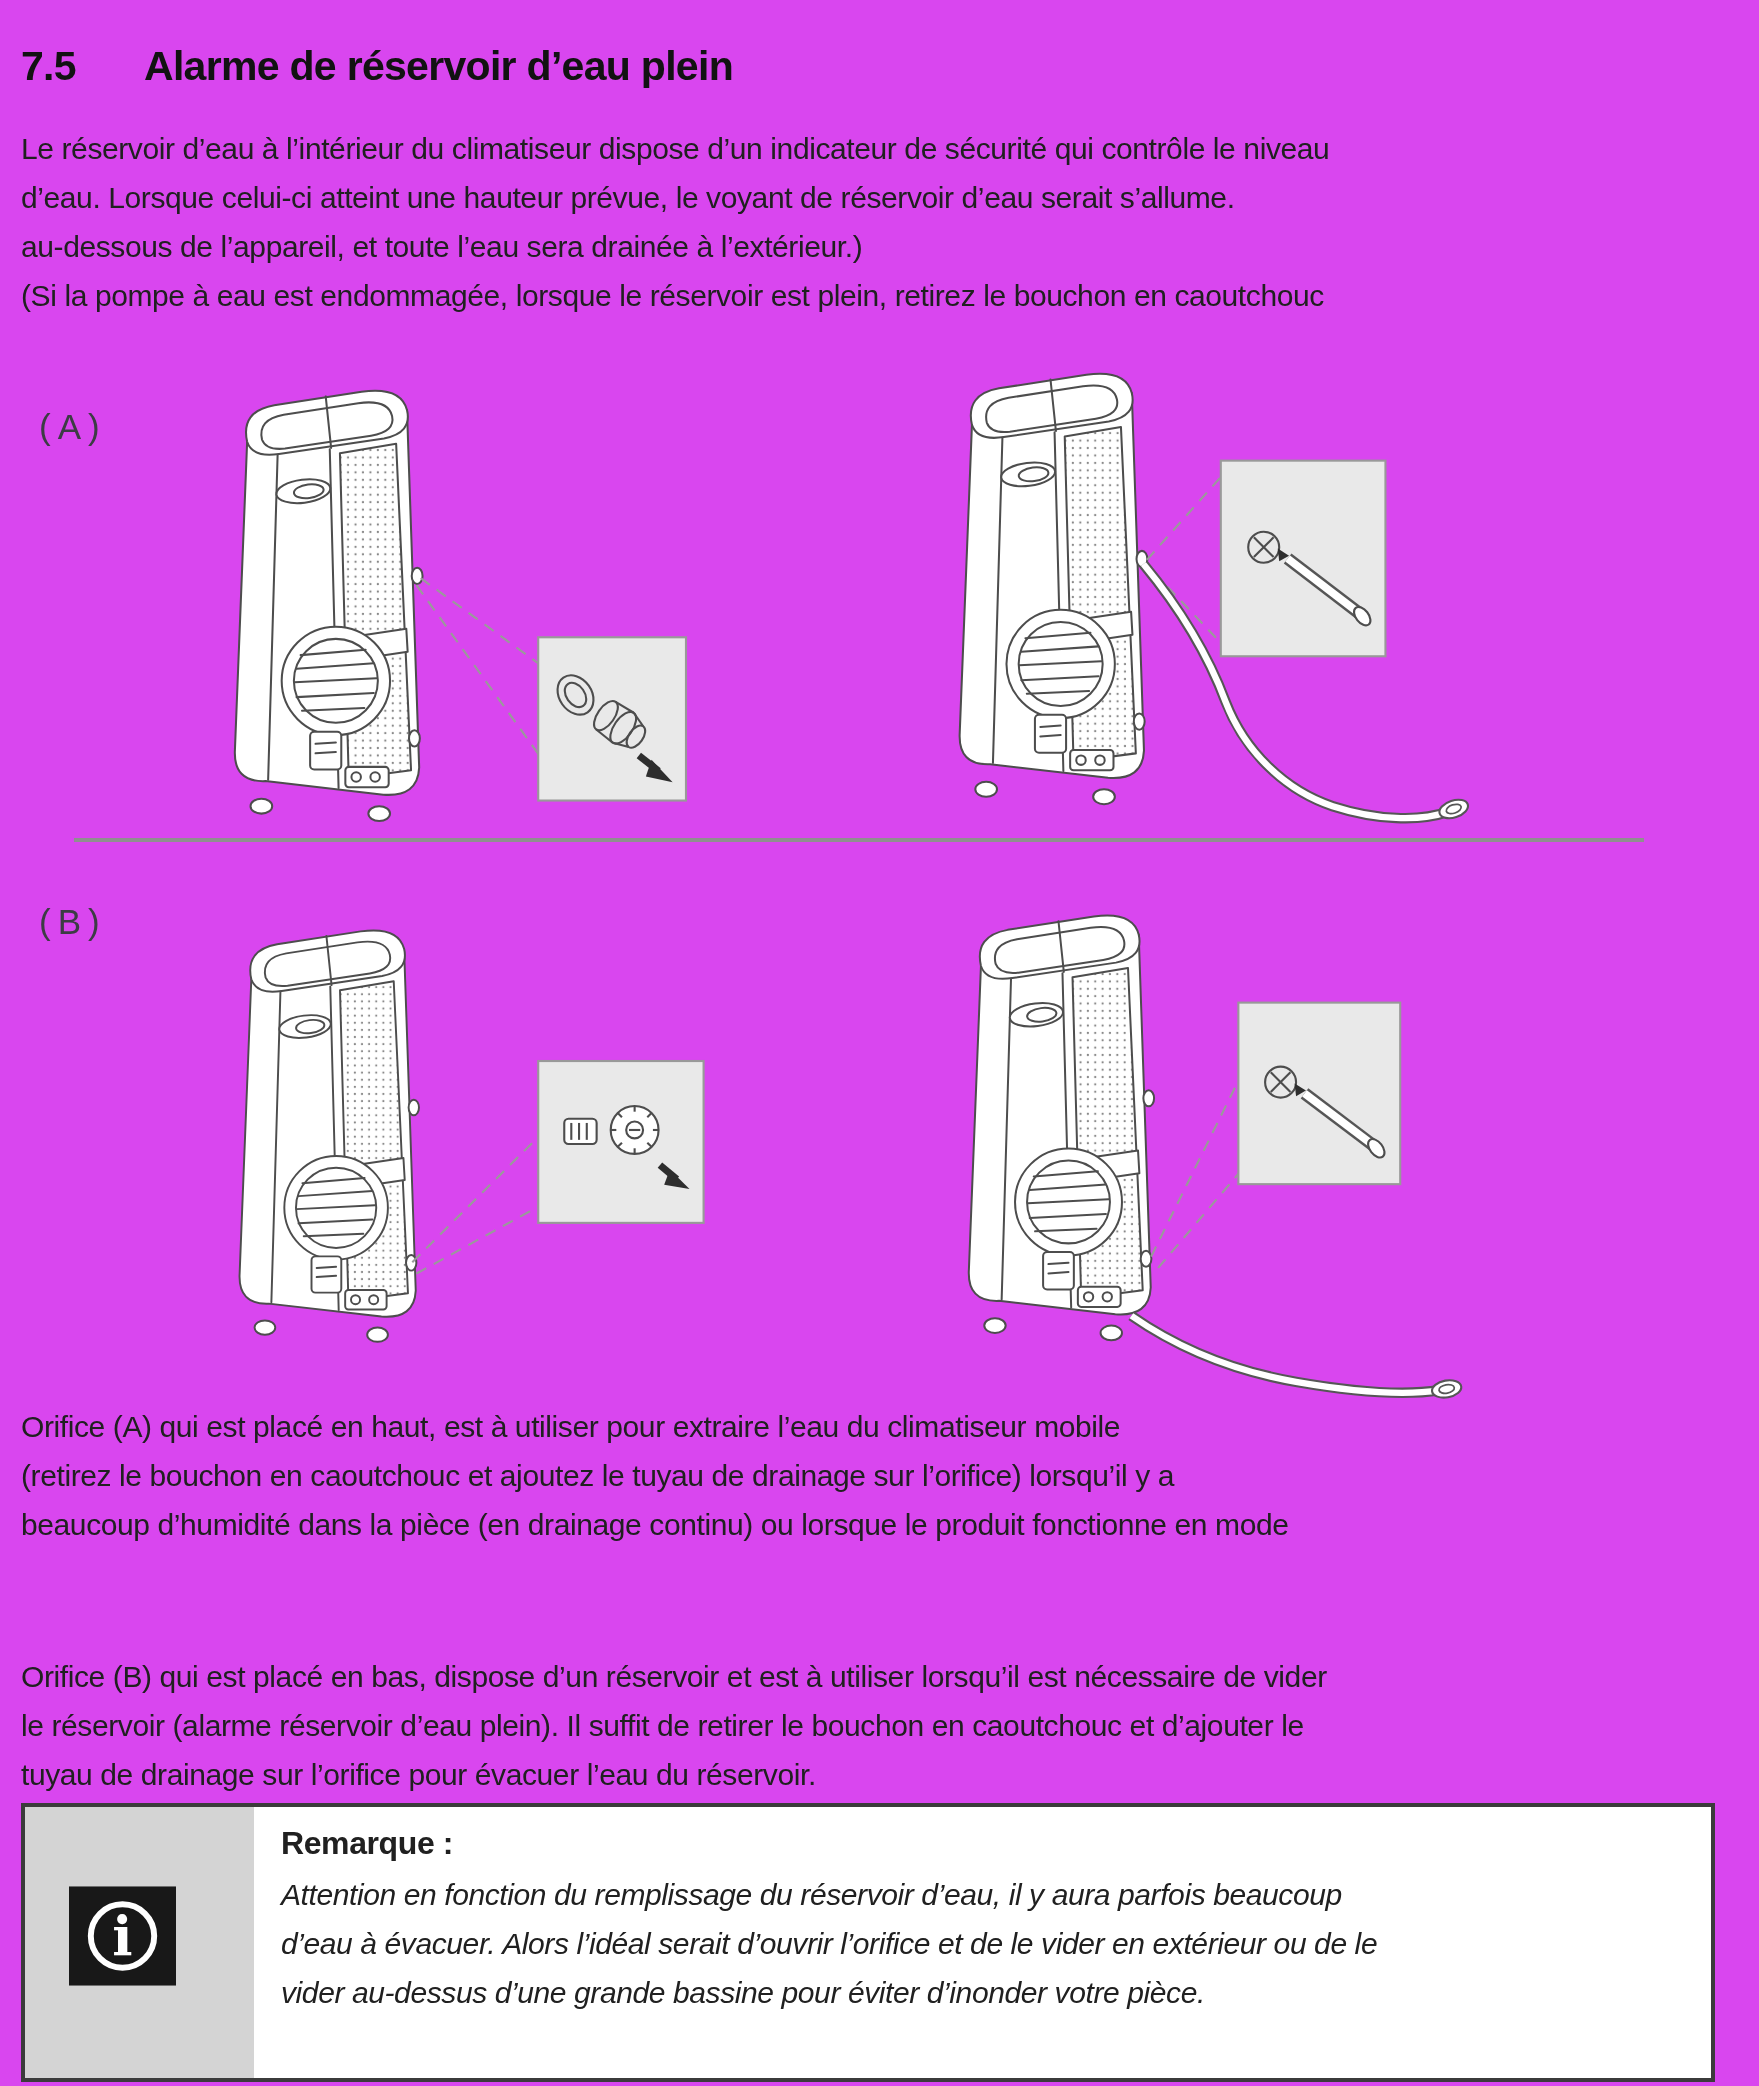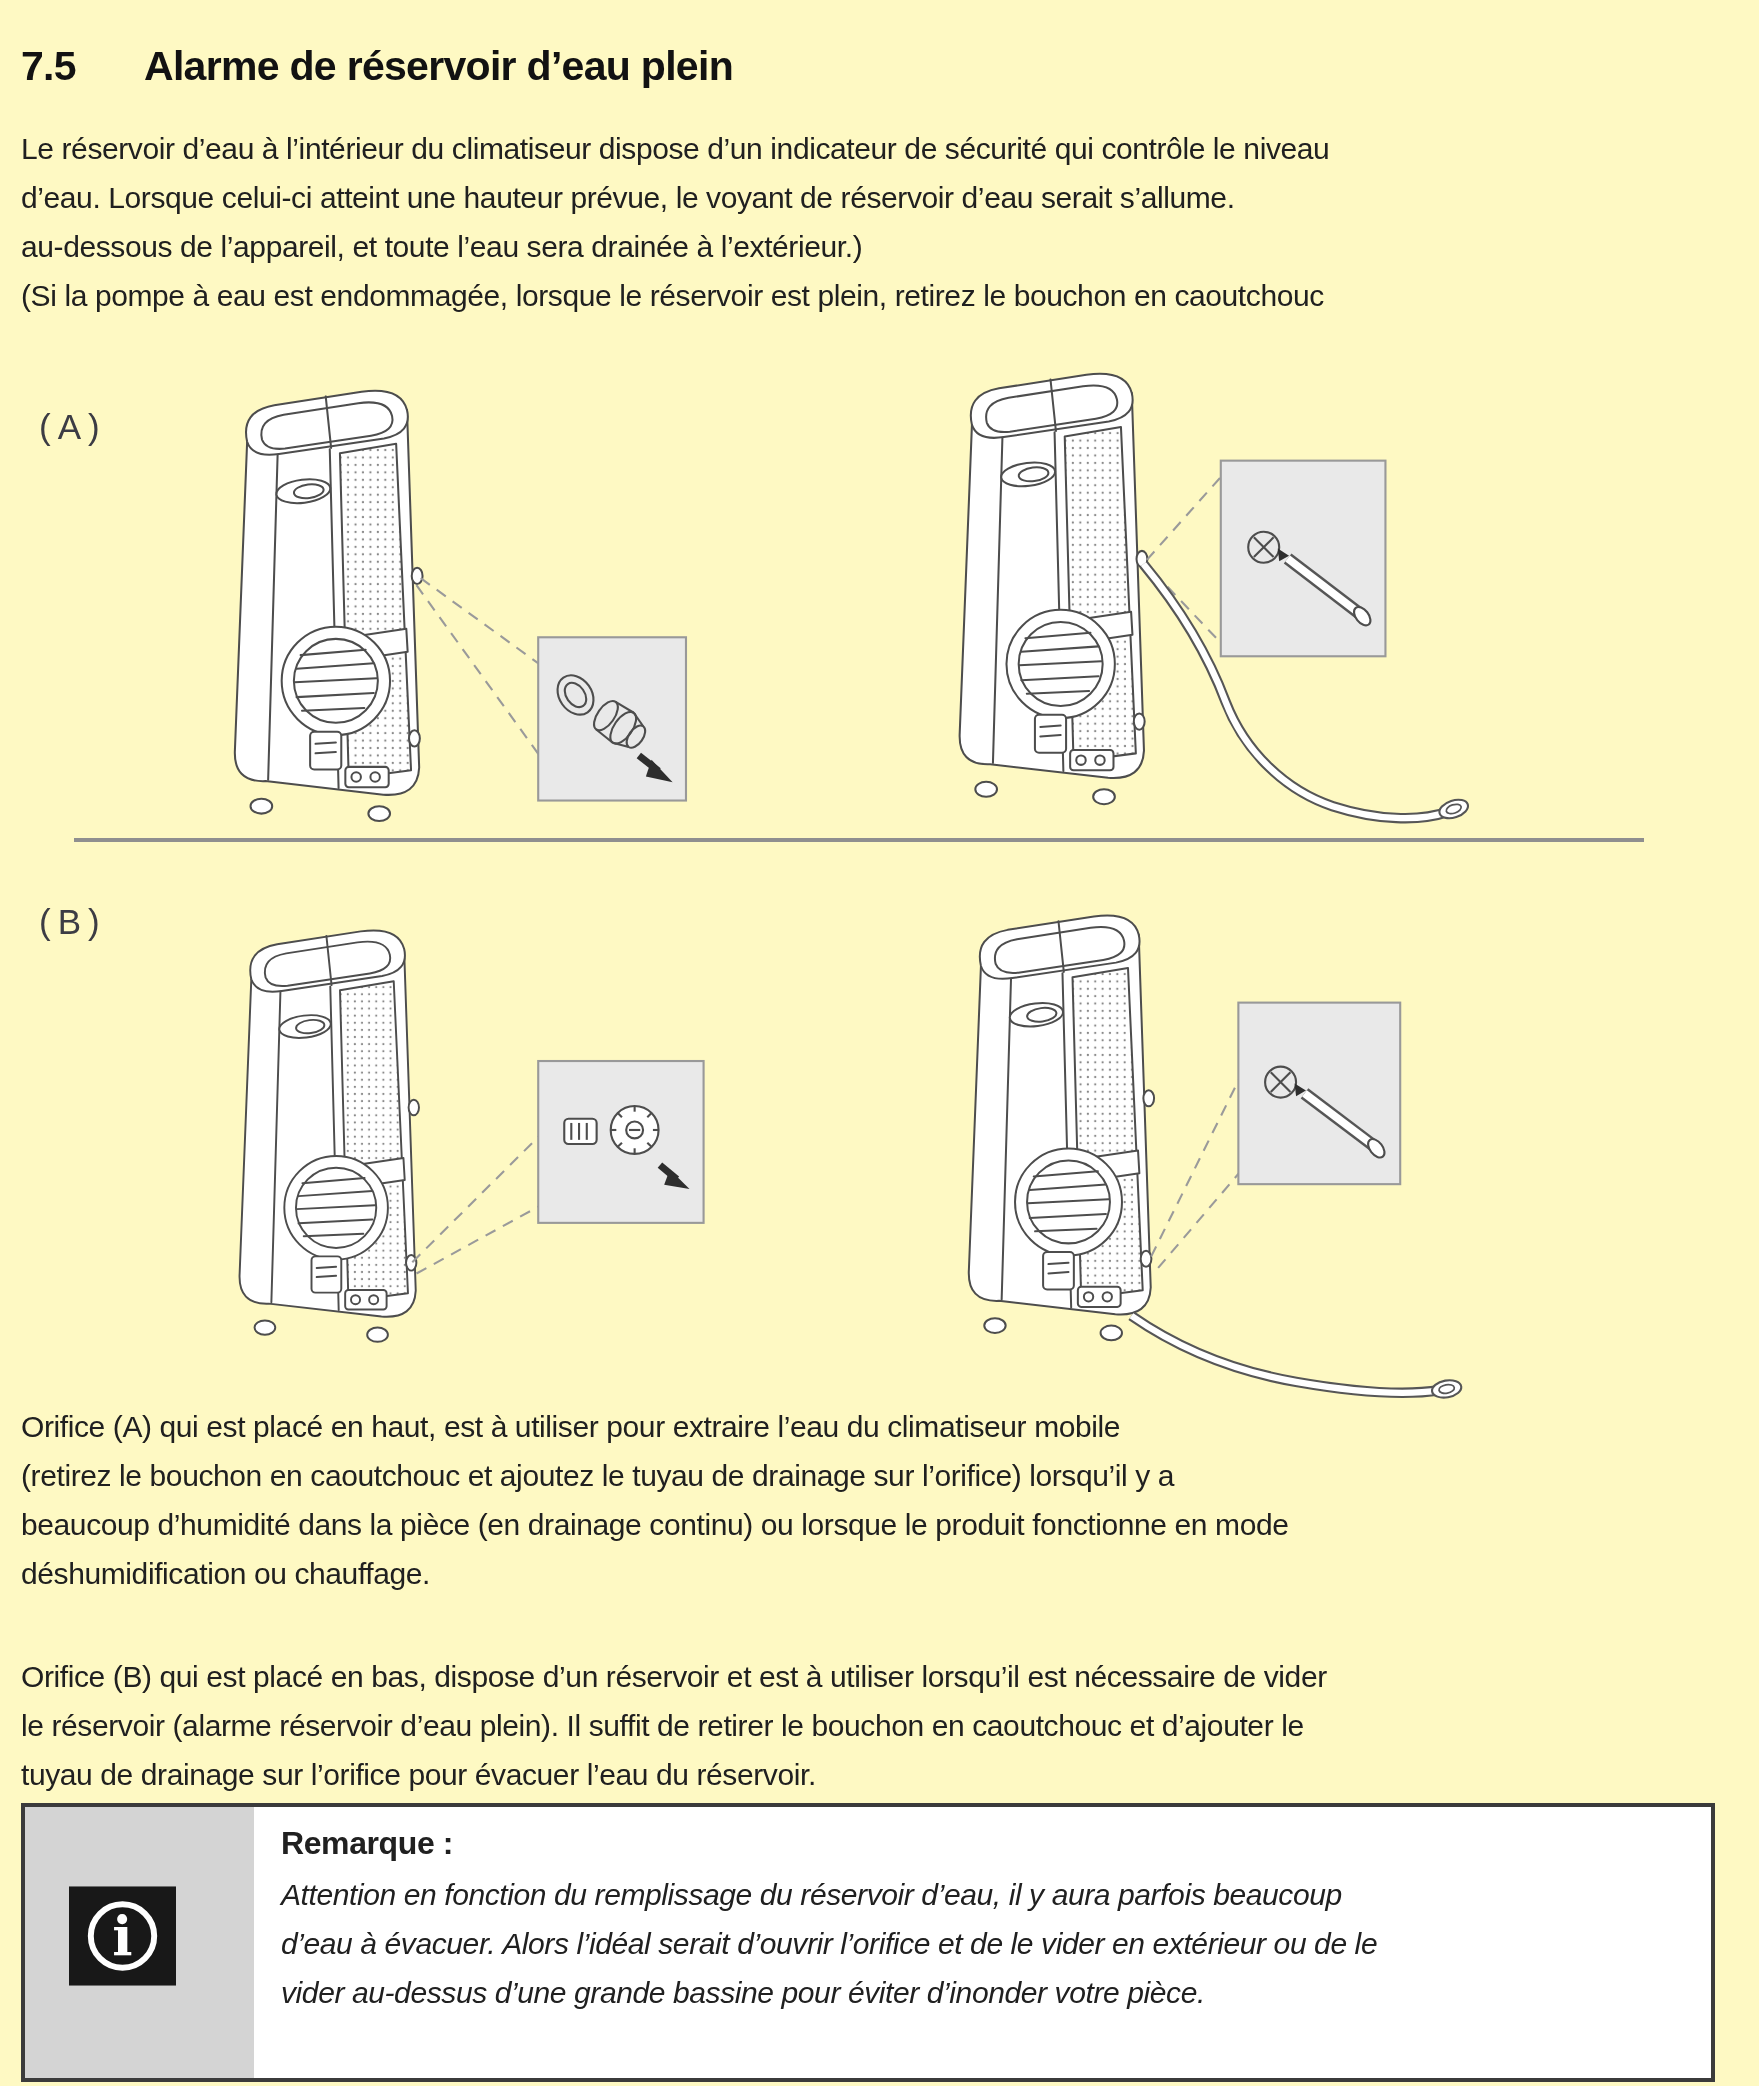--- a/index.html
+++ b/index.html
@@ -1,16 +1,16 @@
 <!DOCTYPE html>
 <html style="font-size:11.3px"><head>
 <meta charset="utf-8">
 <style>
   html,body{margin:0;padding:0;background:#fff;}
-  .page{position:relative;width:1760px;height:2087px;background:#fef9c3;
+  .page{position:relative;width:1760px;height:2087px;background:#d946ef;
         font-family:"Liberation Sans", sans-serif;color:#202020;overflow:hidden;}
   .heading{position:absolute;left:21px;top:15.5px;font-size:41px;font-weight:bold;
            color:#121212;letter-spacing:-0.7px;white-space:nowrap;}
   .heading .num{display:inline-block;width:123px;}
   .body-par{position:absolute;left:21px;font-size:30px;line-height:49px;
             letter-spacing:-0.4px;white-space:nowrap;color:#202020;}
   .body-par div{height:49px;}
   #intro{top:124px;}
   #par-a{top:1402px;}
   #par-b{top:1652px;}
@@ -208,21 +208,20 @@
         <ellipse cx="1926" cy="404" rx="9" ry="15" transform="rotate(-38 1926 404)" fill="#ffffff"></ellipse>
       </g>
       <polygon points="1826,322 1810,312 1812,330" fill="#2e2e2e"></polygon>
     </g>
   </svg>
 
   <div class="body-par" id="par-a">
     <div>Orifice (A) qui est placé en haut, est à utiliser pour extraire l’eau du climatiseur mobile</div>
     <div>(retirez le bouchon en caoutchouc et ajoutez le tuyau de drainage sur l’orifice) lorsqu’il y a</div>
     <div>beaucoup d’humidité dans la pièce (en drainage continu) ou lorsque le produit fonctionne en mode</div>
-    <div>déshumidification ou chauffage.</div>
   </div>
 
   <div class="body-par" id="par-b">
     <div>Orifice (B) qui est placé en bas, dispose d’un réservoir et est à utiliser lorsqu’il est nécessaire de vider</div>
     <div>le réservoir (alarme réservoir d’eau plein). Il suffit de retirer le bouchon en caoutchouc et d’ajouter le</div>
     <div>tuyau de drainage sur l’orifice pour évacuer l’eau du réservoir.</div>
   </div>
 
   <div class="note">
     <div class="note-side">

